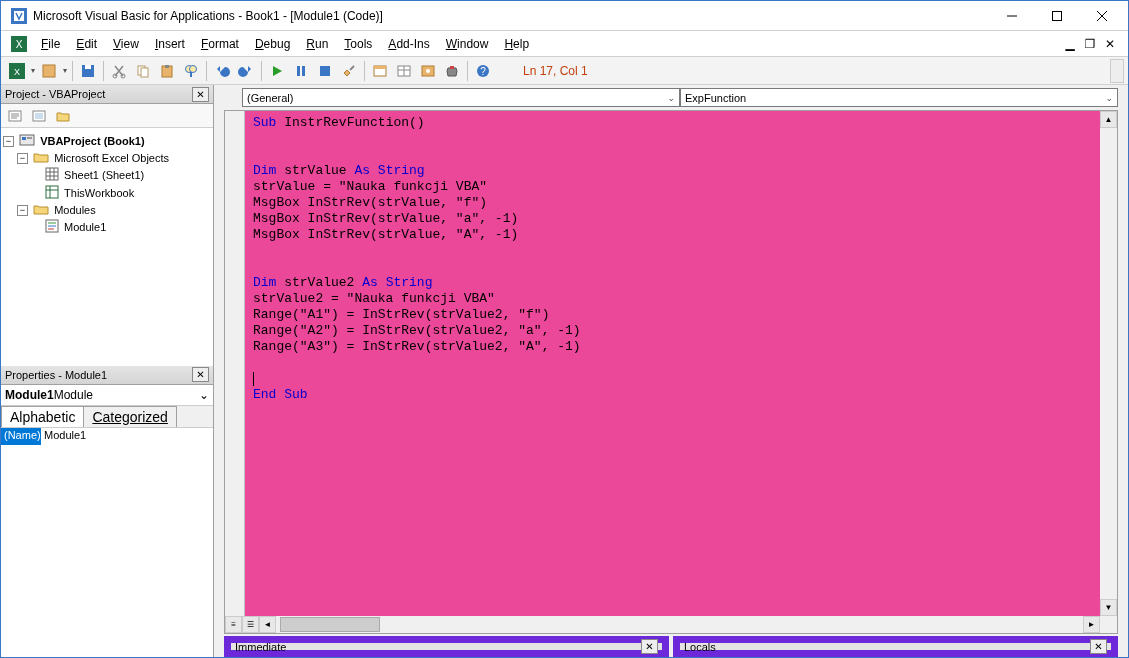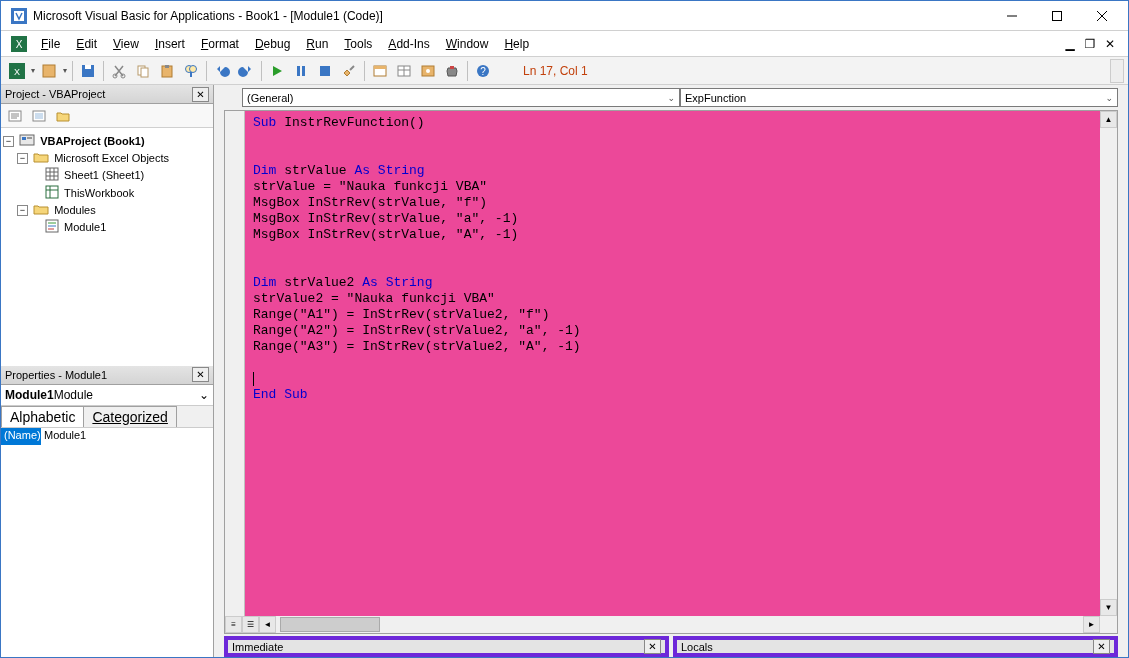--- a/index.html
+++ b/index.html
@@ -50,21 +50,21 @@
   .code-text { flex:1; padding:4px 8px; font-family:Consolas,"Courier New",monospace; font-size:13px; line-height:16px; white-space:pre; overflow:auto; color:#000;}
   .kw { color:#0000d0;}
   .code-text .caret { border-left:1px solid #000; display:inline-block; height:14px; vertical-align:middle;}
   .vscroll { width:17px; background:#f0f0f0; display:flex; flex-direction:column;}
   .vscroll .sbtn { height:17px; background:#e8e8e8; border:1px solid #ccc; text-align:center; font-size:8px; line-height:15px;}
   .hscroll { height:17px; background:#f0f0f0; position:absolute; bottom:0; left:0; right:17px; display:flex;}
   .hscroll .viewbtn { width:17px; height:17px; border:1px solid #ccc; background:#e8e8e8; font-size:8px; text-align:center; line-height:15px;}
   .hscroll .track { flex:1; display:flex; align-items:center;}
   .hscroll .thumb { width:100px; height:15px; background:#cdcdcd; border:1px solid #aaa; margin-left:4px;}
   .bottom-panes { height:21px; display:flex; margin:0 10px 0 10px;}
-  .bpane { flex:1; border:4px solid #6d28d9; background:#e4e4e4; display:flex; align-items:center; padding:0 4px; font-size:11px;}
+  .bpane { flex:1; border:7px solid #6d28d9; background:#e4e4e4; display:flex; align-items:center; padding:0 4px; font-size:11px;}
   .bpane .pxbtn { margin-left:auto; width:17px; height:15px; border:1px solid #888; background:#eee; display:flex;align-items:center;justify-content:center; font-size:10px; font-family:Arial;}
 </style>
 </head>
 <body>
 
 <div class="titlebar">
   <svg class="appicon" viewBox="0 0 16 16">
       <rect width="16" height="16" fill="#3a76c4"></rect>
       <path d="M3 3h10v10H3z" fill="#fff"></path>
       <path d="M5 5l3 6 3-6" stroke="#3a76c4" stroke-width="1.5" fill="none"></path>

